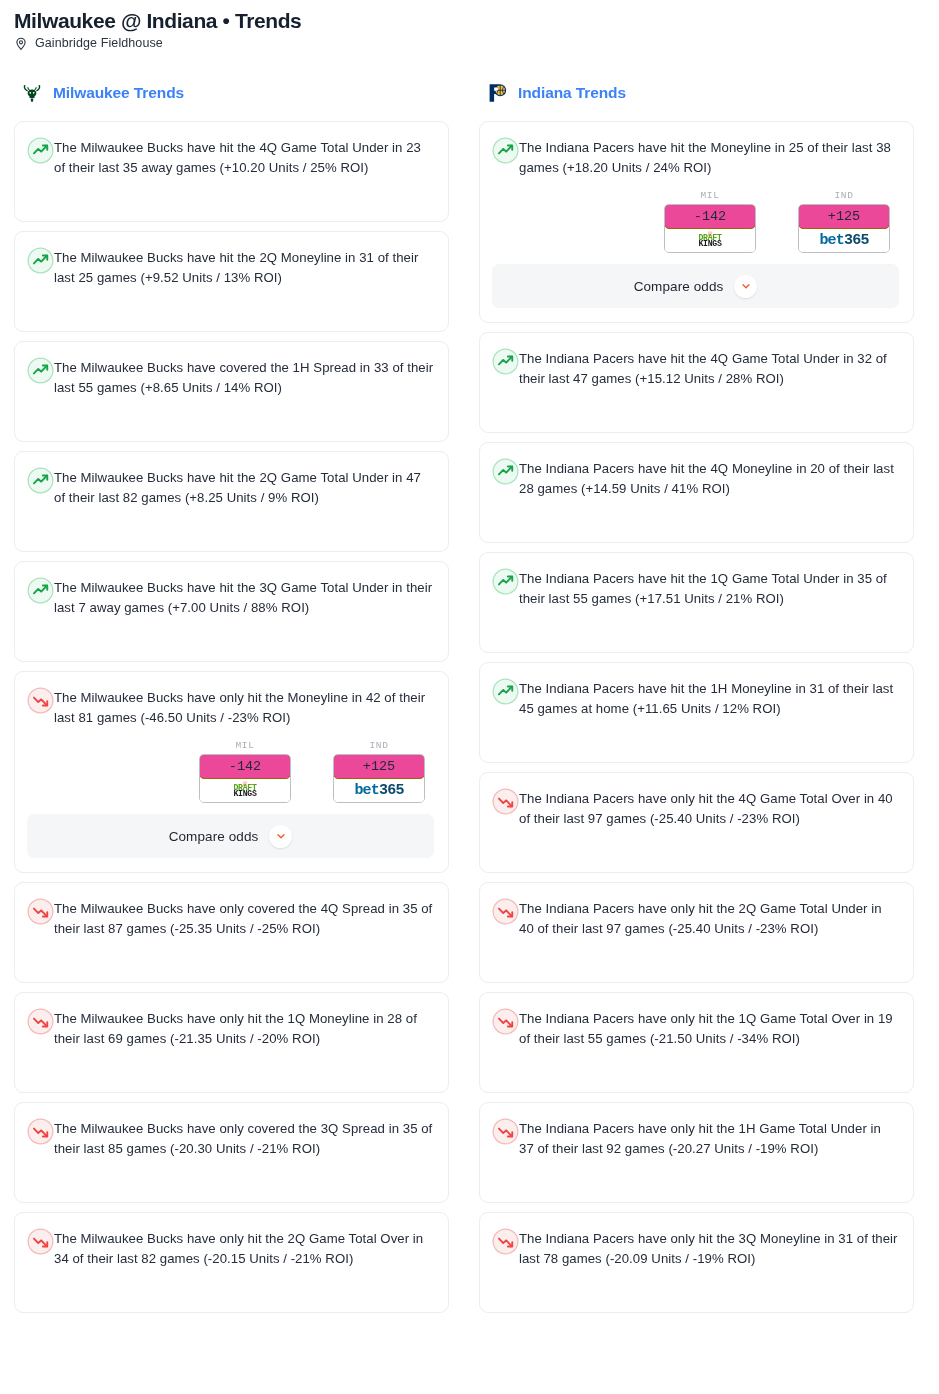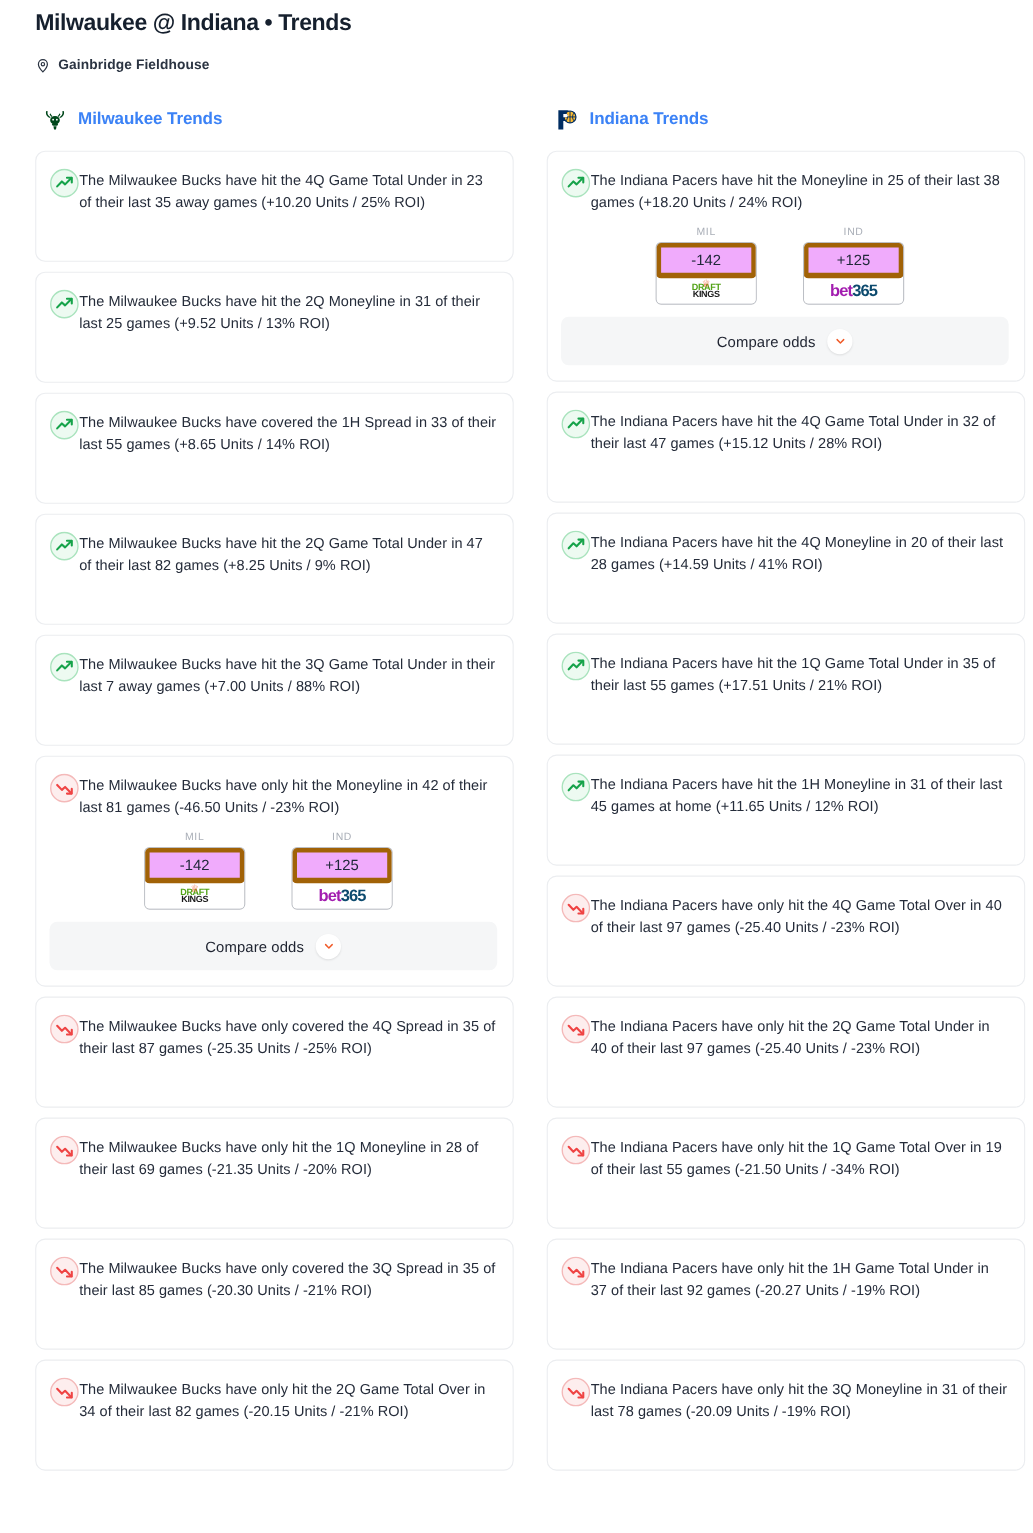--- a/index.html
+++ b/index.html
@@ -4,38 +4,37 @@
 <style>
   * { box-sizing: border-box; margin: 0; padding: 0; }
   html, body {
     width: 939px;
     background: #ffffff;
     font-family: "Liberation Sans", sans-serif;
     color: #1e2330;
   }
   body { padding: 0 0 0 0; }
 
-  .page { width: 750px; padding: 6px 14px 0 32px; }
+  .page { width: 750px; padding: 6px 14px 0 14px; }
 
   
   .page-title {
     font-size: 21px;
     font-weight: bold;
     letter-spacing: -0.4px;
     color: #16202e;
     line-height: 26px;
     padding: 2px 0 0 0;
   }
   .venue-row {
     display: flex;
     align-items: center;
     gap: 7px;
-    margin-top: 16px;
+    margin-top: 0;
     height: 18px;
-    font-weight: bold;
   }
   .venue-text { font-size: 12.5px; color: #2b3442; letter-spacing: .1px; }
   .pin-icon { width: 14px; height: 15px; flex: none; display: block; }
 
   
   .columns {
     display: flex;
     gap: 30px;
     margin-top: 27px;
     align-items: flex-start;
@@ -75,47 +74,48 @@
     line-height: 20px;
     color: #252c3a;
     letter-spacing: .05px;
     padding-top: 2px;
   }
 
   
   .odds-wrap { margin-top: 12px; }
   .odds-row {
     display: flex;
-    justify-content: center;
+    justify-content: flex-end;
     gap: 42px;
     padding-right: 9px;
+    font-family: Liberation Mono, monospace;
   }
   .odds-col { width: 92px; }
   .odds-label {
     text-align: center;
     font-size: 9.5px;
     color: #a9aeb7;
     letter-spacing: .6px;
     margin-bottom: 3px;
   }
   .odds-box {
     border: 1px solid #bcbfc5;
     border-radius: 5px;
     overflow: hidden;
     background: #fff;
   }
   .odds-price {
-    border: 5px solid #a16207;
+    border: 1px solid #a16207;
     border-radius: 5px;
     margin: -1px;
     text-align: center;
     font-size: 13.5px;
     color: #20293a;
     padding: 4px 0 4px 0;
-    background: #f0abfc;
+    background: #ec4899;
     position: relative;
     z-index: 2;
   }
   .odds-book {
     height: 24px;
     display: flex;
     align-items: center;
     justify-content: center;
     background: #fff;
   }
@@ -136,21 +136,21 @@
     transform: translateX(-50%);
     font-size: 9px;
     color: #f05a28;
     line-height: 8px;
   }
   .dk .w1 { font-size: 8.2px; font-weight: bold; color: #53a318; letter-spacing: -0.3px; }
   .dk .w2 { font-size: 8.2px; font-weight: bold; color: #1a1a1a; letter-spacing: -0.3px; }
 
   
   .b365 { font-size: 15px; font-weight: bold; letter-spacing: -0.8px; }
-  .b365 .g { color: #a21caf; }
+  .b365 .g { color: #0369a1; }
   .b365 .y { color: #0c4a6e; }
 
   
   .compare-bar {
     margin-top: 11px;
     background: #f5f6f7;
     border-radius: 7px;
     height: 44px;
     display: flex;
     align-items: center;

